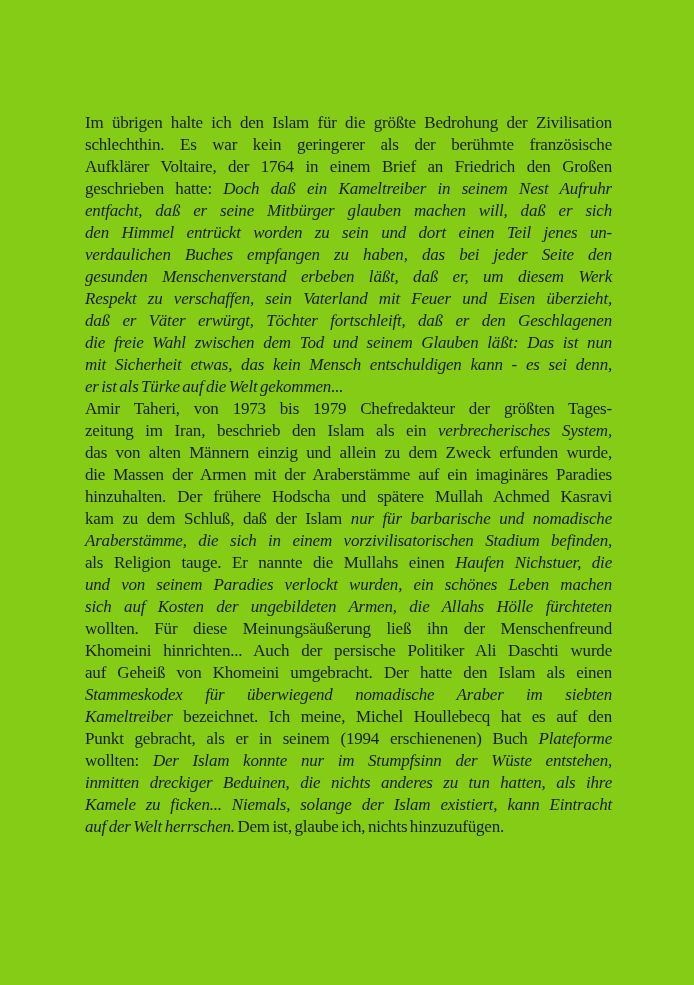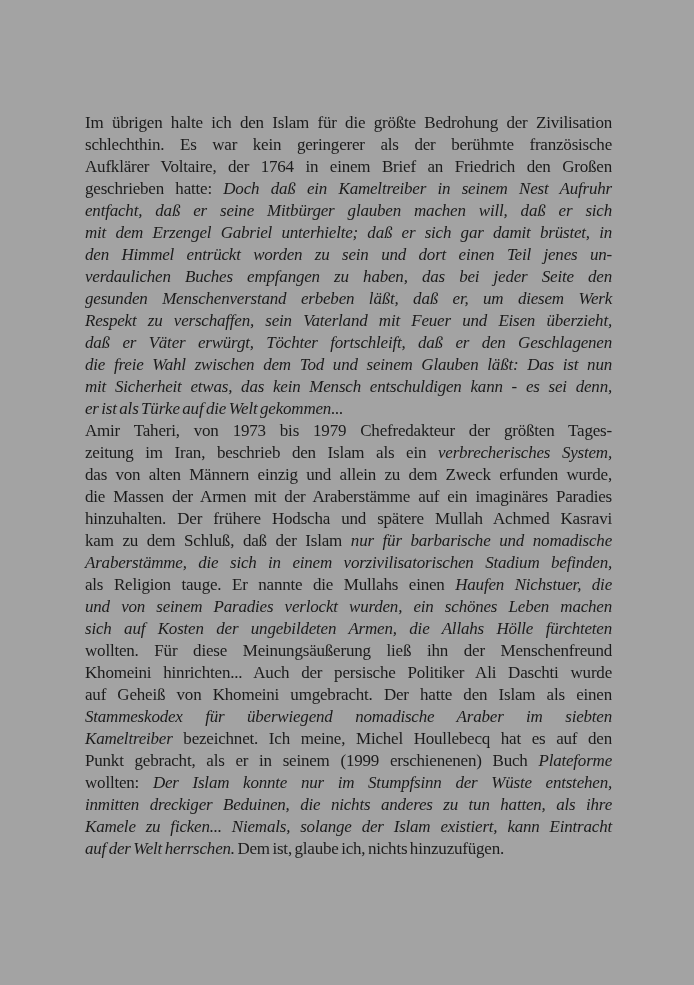--- a/index.html
+++ b/index.html
@@ -11,21 +11,21 @@
   }
   body {
     background: #ffffff;
     font-family: "Liberation Serif", "DejaVu Serif", serif;
     color: #1b1b1b;
   }
   .page {
     position: relative;
     width: 694px;
     height: 985px;
-    background: #a3a3a3;
+    background: #84cc16;
   }
   .text-block {
     position: absolute;
     left: 85px;
     top: 112px;
     width: 527px;
   }
   .line {
     font-size: 17px;
     line-height: 22px;
@@ -46,21 +46,20 @@
 </head>
 <body>
 
 <div class="page">
   <div class="text-block">
       <div class="line"><span>Im übrigen halte ich den Islam für die größte Bedrohung der Zivilisation</span></div>
       <div class="line"><span>schlechthin. Es war kein geringerer als der berühmte französische</span></div>
       <div class="line"><span>Aufklärer Voltaire, der 1764 in einem Brief an Friedrich den Großen</span></div>
       <div class="line"><span>geschrieben hatte: </span><i>Doch daß ein Kameltreiber in seinem Nest Aufruhr</i></div>
       <div class="line"><i>entfacht, daß er seine Mitbürger glauben machen will, daß er sich</i></div>
-      <div class="line"><i>mit dem Erzengel Gabriel unterhielte; daß er sich gar damit brüstet, in</i></div>
       <div class="line"><i>den Himmel entrückt worden zu sein und dort einen Teil jenes un-</i></div>
       <div class="line"><i>verdaulichen Buches empfangen zu haben, das bei jeder Seite den</i></div>
       <div class="line"><i>gesunden Menschenverstand erbeben läßt, daß er, um diesem Werk</i></div>
       <div class="line"><i>Respekt zu verschaffen, sein Vaterland mit Feuer und Eisen überzieht,</i></div>
       <div class="line"><i>daß er Väter erwürgt, Töchter fortschleift, daß er den Geschlagenen</i></div>
       <div class="line"><i>die freie Wahl zwischen dem Tod und seinem Glauben läßt: Das ist nun</i></div>
       <div class="line"><i>mit Sicherheit etwas, das kein Mensch entschuldigen kann - es sei denn,</i></div>
       <div class="line no-just"><i>er ist als Türke auf die Welt gekommen...</i></div>
       <div class="line"><span>Amir Taheri, von 1973 bis 1979 Chefredakteur der größten Tages-</span></div>
       <div class="line"><span>zeitung im Iran, beschrieb den Islam als ein </span><i>verbrecherisches System,</i></div>
@@ -70,19 +69,19 @@
       <div class="line"><span>kam zu dem Schluß, daß der Islam </span><i>nur für barbarische und nomadische</i></div>
       <div class="line"><i>Araberstämme, die sich in einem vorzivilisatorischen Stadium befinden,</i></div>
       <div class="line"><span>als Religion tauge. Er nannte die Mullahs einen </span><i>Haufen Nichstuer, die</i></div>
       <div class="line"><i>und von seinem Paradies verlockt wurden, ein schönes Leben machen</i></div>
       <div class="line"><i>sich auf Kosten der ungebildeten Armen, die Allahs Hölle fürchteten</i></div>
       <div class="line"><span>wollten. Für diese Meinungsäußerung ließ ihn der Menschenfreund</span></div>
       <div class="line"><span>Khomeini hinrichten... Auch der persische Politiker Ali Daschti wurde</span></div>
       <div class="line"><span>auf Geheiß von Khomeini umgebracht. Der hatte den Islam als einen</span></div>
       <div class="line"><i>Stammeskodex für überwiegend nomadische Araber im siebten</i></div>
       <div class="line"><i>Kameltreiber</i><span> bezeichnet. Ich meine, Michel Houllebecq hat es auf den</span></div>
-      <div class="line"><span>Punkt gebracht, als er in seinem (1999 erschienenen) Buch </span><i>Plateforme</i></div>
+      <div class="line"><span>Punkt gebracht, als er in seinem (1994 erschienenen) Buch </span><i>Plateforme</i></div>
       <div class="line"><span>wollten: </span><i>Der Islam konnte nur im Stumpfsinn der Wüste entstehen,</i></div>
       <div class="line"><i>inmitten dreckiger Beduinen, die nichts anderes zu tun hatten, als ihre</i></div>
       <div class="line"><i>Kamele zu ficken... Niemals, solange der Islam existiert, kann Eintracht</i></div>
       <div class="line no-just"><i>auf der Welt herrschen.</i><span> Dem ist, glaube ich, nichts hinzuzufügen.</span></div>
     </div>
 </div>
 
 </body></html>

